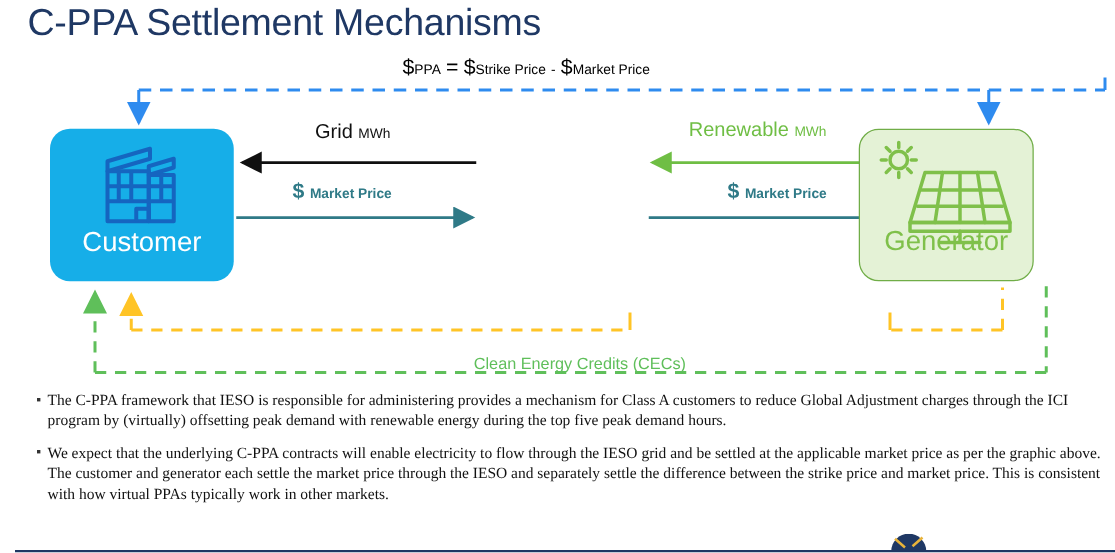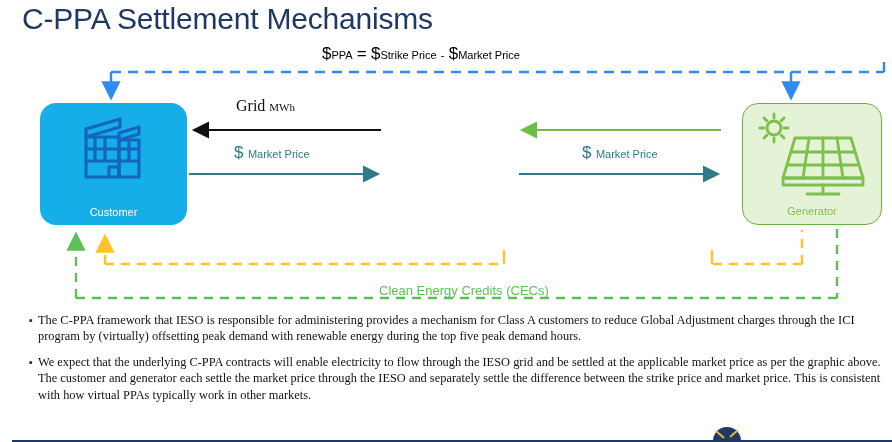--- a/index.html
+++ b/index.html
@@ -32,58 +32,58 @@
   #lines{position:absolute;left:0;top:0;width:892px;height:442px;}
 
   
   .node{
     position:absolute;border-radius:16px;
     box-sizing:border-box;
     display:flex;flex-direction:column;
     align-items:center;justify-content:flex-end;
   }
   .node .label{
-    font-size:11px;padding-bottom:7px;white-space:nowrap;
+    font-size:22px;padding-bottom:18px;white-space:nowrap;
   }
   .node .ico{
     position:absolute;left:0;right:0;top:8px;
     display:flex;align-items:center;justify-content:center;
   }
 
   #node-customer{
     left:28px;top:103px;width:147px;height:122px;
     background:#16AEE8;
   }
   #node-customer .label{color:#ffffff;}
 
   #node-grid{
     left:371px;top:103px;width:134px;height:122px;
     background:#EFEFEF;border:1.2px solid #BFBFBF;
   }
   #node-grid .label{color:#3F3F3F;}
 
   #node-generator{
-    left:730px;top:103px;width:140px;height:122px;
+    left:675px;top:103px;width:140px;height:122px;
     background:#E4F2D6;border:1.2px solid #70AD47;
   }
   #node-generator .label{color:#7FC04A;}
 
   
   .elabel{position:absolute;white-space:nowrap;}
   .elabel .main{font-size:16px;}
   .elabel .sub{font-size:11px;}
   .elabel .dollar{font-size:17px;}
 
   .c-black{color:#101010;}
-  .c-teal{color:#2F7A87;}
+  .c-teal{color:#2F7A87;font-weight:bold;}
   .c-green{color:#6FBE44;}
   .c-gold{color:#FFC426;}
   .c-greendash{color:#5FBF5A;}
 
-  #lbl-grid{left:224px;top:97px;font-family:Liberation Serif, serif;}
+  #lbl-grid{left:240px;top:97px;}
   #lbl-mkt-left{left:222px;top:143px;}
   #lbl-renew-right{left:539px;top:96px;}
   #lbl-mkt-right{left:570px;top:143px;}
   #lbl-renew-demand{left:98px;top:240px;}
   #lbl-renew-gen{left:492px;top:240px;}
   #lbl-cec{left:367px;top:283px;font-size:13px;}
 
   
   .bullets{
     position:absolute;left:12px;top:312px;width:868px;
@@ -221,20 +221,24 @@
   <div class="elabel c-black" id="lbl-grid">
     <span class="main">Grid</span>
     <span class="sub">MWh</span>
   </div>
 
   <div class="elabel c-teal" id="lbl-mkt-left">
     <span class="dollar">$</span>
     <span class="sub">Market Price</span>
   </div>
 
+  <div class="elabel c-green" id="lbl-renew-right">
+    <span class="main">Renewable</span>
+    <span class="sub">MWh</span>
+  </div>
 
   <div class="elabel c-teal" id="lbl-mkt-right">
     <span class="dollar">$</span>
     <span class="sub">Market Price</span>
   </div>
 
 
 
   <div class="elabel c-greendash" id="lbl-cec">Clean Energy Credits (CECs)</div>
 

